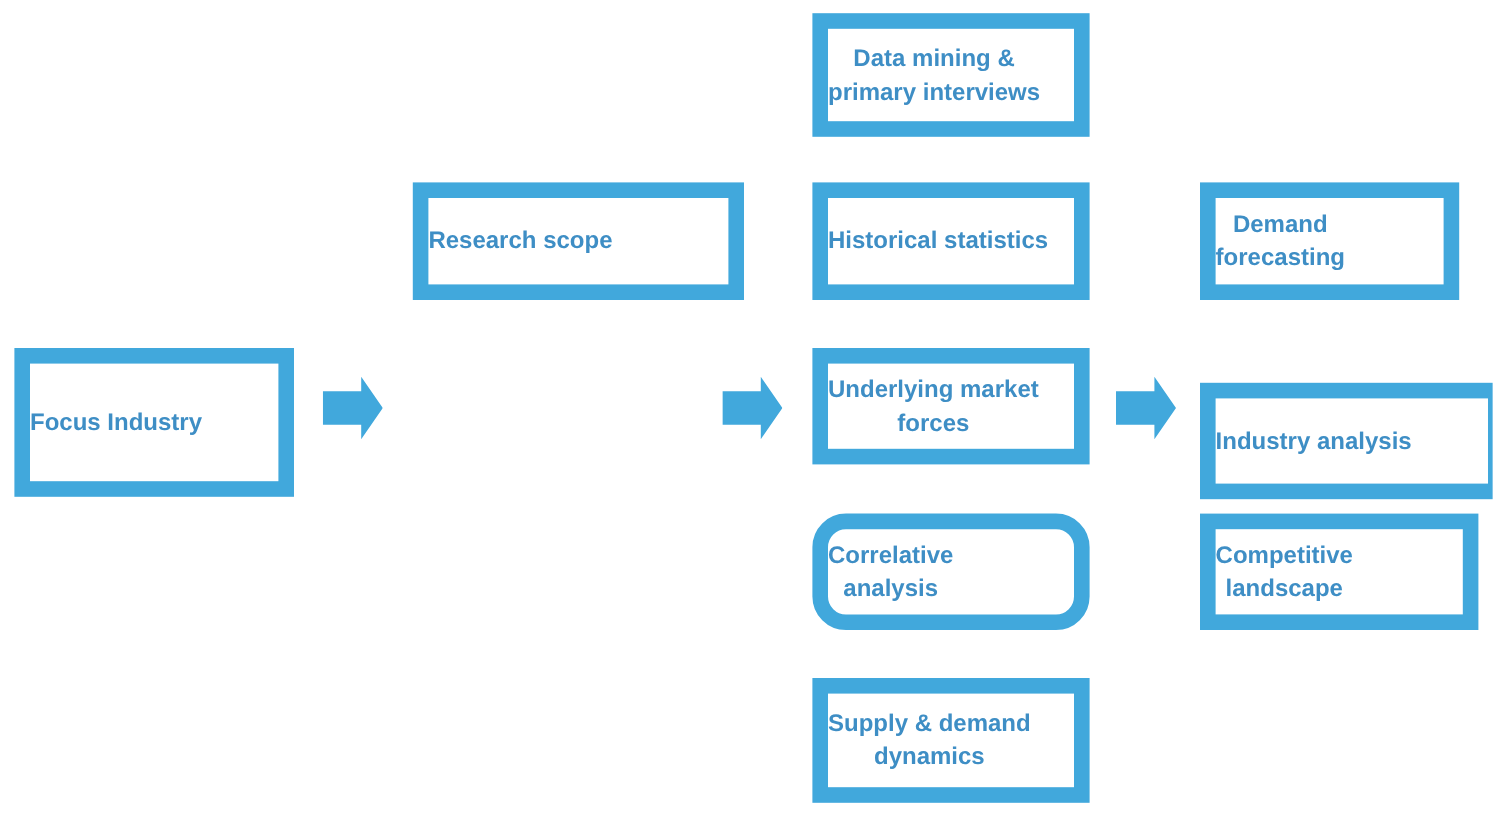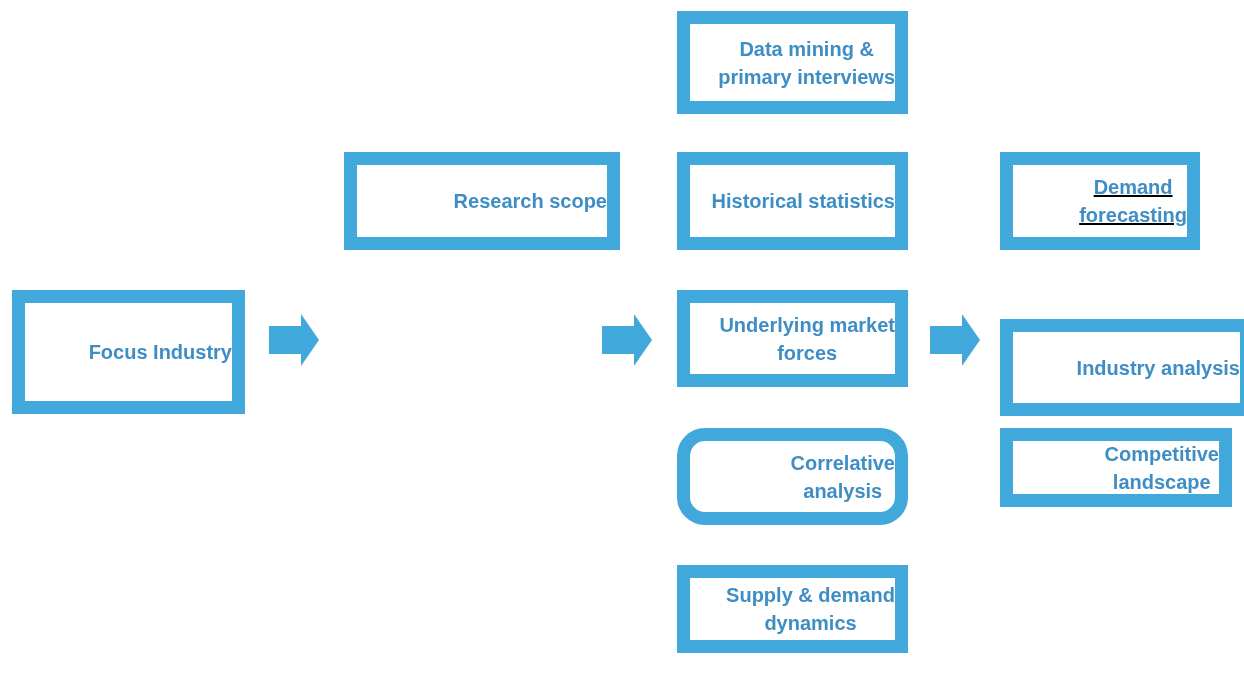--- a/index.html
+++ b/index.html
@@ -20,21 +20,21 @@
     height: 679px;
     background: var(--bg);
     overflow: hidden;
   }
   .box {
     position: absolute;
     border: 13px solid var(--accent);
     background: var(--bg);
     display: flex;
     align-items: center;
-    justify-content: flex-end;
+    justify-content: flex-start;
   }
   .box .label {
     color: var(--text-blue);
     font-weight: bold;
     font-size: 20px;
     line-height: 1.4;
     text-align: center;
     white-space: pre-line;
     letter-spacing: 0px;
   }
@@ -79,36 +79,36 @@
     <span class="label">Historical statistics</span>
   </div>
   <div class="box" style="left:677px; top:290px; width:231px; height:97px;">
     <span class="label">Underlying market
 forces</span>
   </div>
   <div class="box" style="left:677px; top:428px; width:231px; height:97px;border-radius:28px;">
     <span class="label">Correlative
 analysis</span>
   </div>
-  <div class="box" style="left:677px; top:565px; width:231px; height:88px;">
+  <div class="box" style="left:677px; top:565px; width:231px; height:104px;">
     <span class="label">Supply &amp; demand
 dynamics</span>
   </div>
 
   <div class="arrow" style="left:930px; top:314px;">
     <svg viewBox="0 0 50 52" xmlns="http://www.w3.org/2000/svg" aria-hidden="true">
       <polygon points="0,12 32,12 32,0 50,26 32,52 32,40 0,40" fill="currentColor"></polygon>
     </svg>
   </div>
 
-  <div class="box" style="left:1000px; top:152px; width:200px; height:98px;text-decoration:underline;">
+  <div class="box" style="left:1000px; top:152px; width:216px; height:98px;">
     <span class="label">Demand
 forecasting</span>
   </div>
   <div class="box" style="left:1000px; top:290px; width:253px; height:97px;margin-top:29px;">
     <span class="label">Industry analysis</span>
   </div>
-  <div class="box" style="left:1000px; top:428px; width:232px; height:79px;">
+  <div class="box" style="left:1000px; top:428px; width:232px; height:97px;">
     <span class="label">Competitive
 landscape</span>
   </div>
 
 </div>
 
 </body></html>

